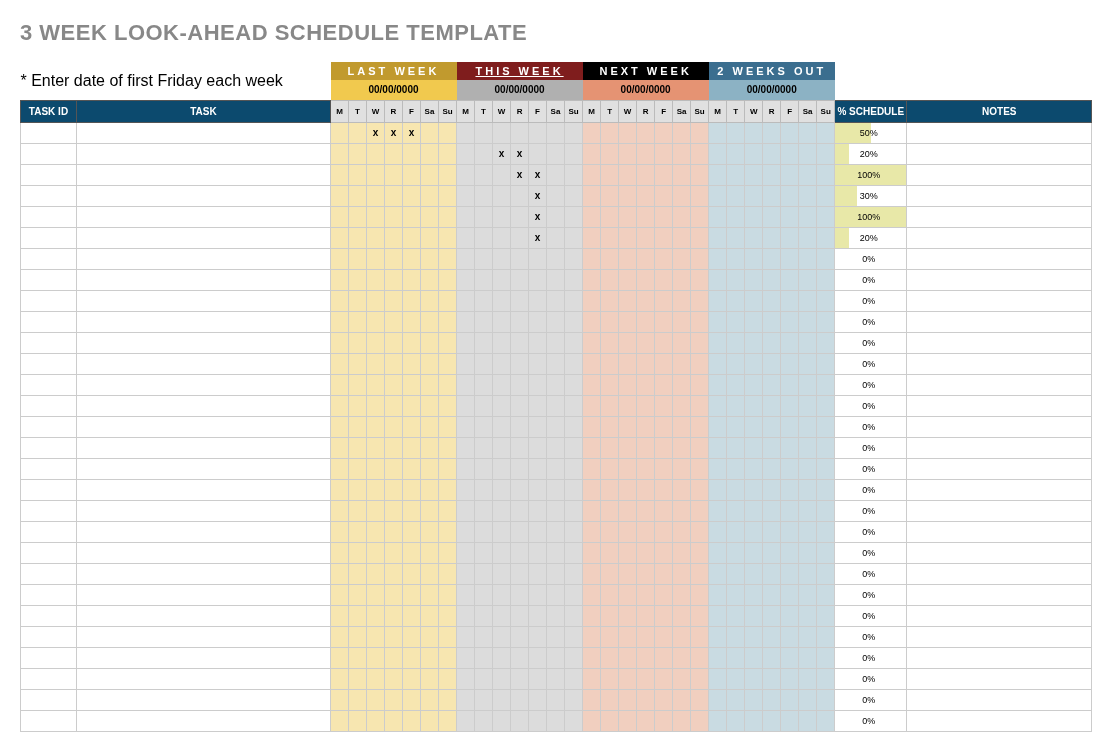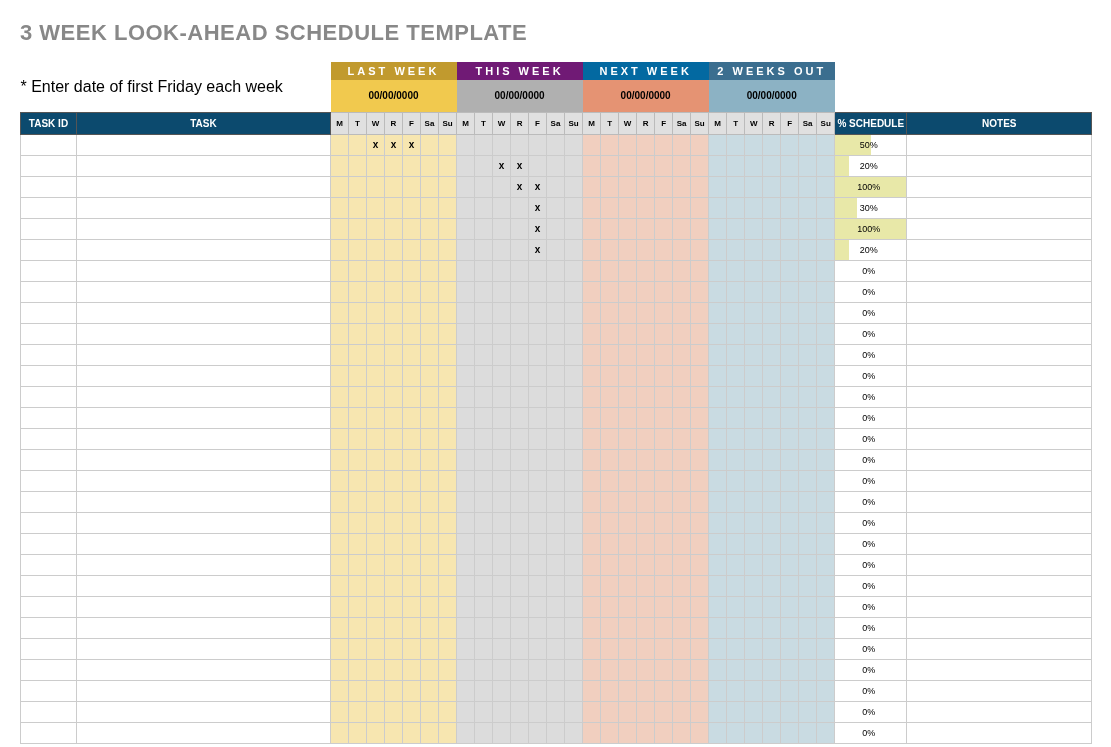--- a/index.html
+++ b/index.html
@@ -29,30 +29,30 @@
     font-weight: 700;
     letter-spacing: 3px;
     color: #fff;
     height: 18px;
     vertical-align: middle;
   }
   .wk-date {
     text-align: center;
     font-size: 10px;
     font-weight: 700;
-    height: 32px;
+    height: 20px;
     vertical-align: middle;
   }
   .wk-last-h  { background: #c19a2e; }
   .wk-last-d  { background: #f1c94e; }
   .wk-last-c  { background: #f7e6b0; }
-  .wk-this-h  { background: #701a75; }
+  .wk-this-h  { background: #7f1d1d; text-decoration: underline; }
   .wk-this-d  { background: #b0b0b0; }
   .wk-this-c  { background: #dcdcdc; }
-  .wk-next-h  { background: #0369a1; }
+  .wk-next-h  { background: #000000; }
   .wk-next-d  { background: #e59373; }
   .wk-next-c  { background: #f1cfbf; }
   .wk-out-h   { background: #3b6e8f; margin-top: 30px; }
   .wk-out-d   { background: #8cb2c4; }
   .wk-out-c   { background: #c9dbe2; }
 
   .col-header {
     background: #0c4a6e;
     color: #fff;
     font-size: 10px;

